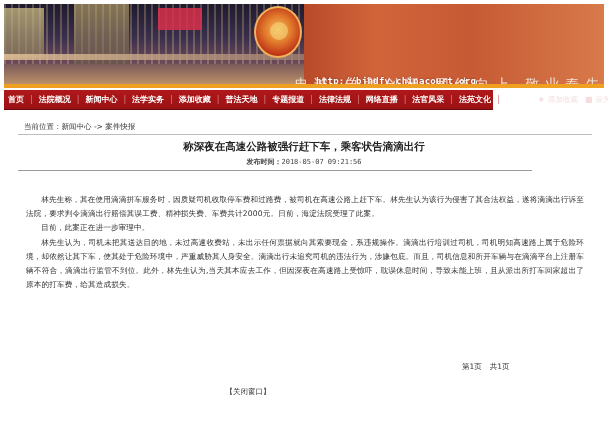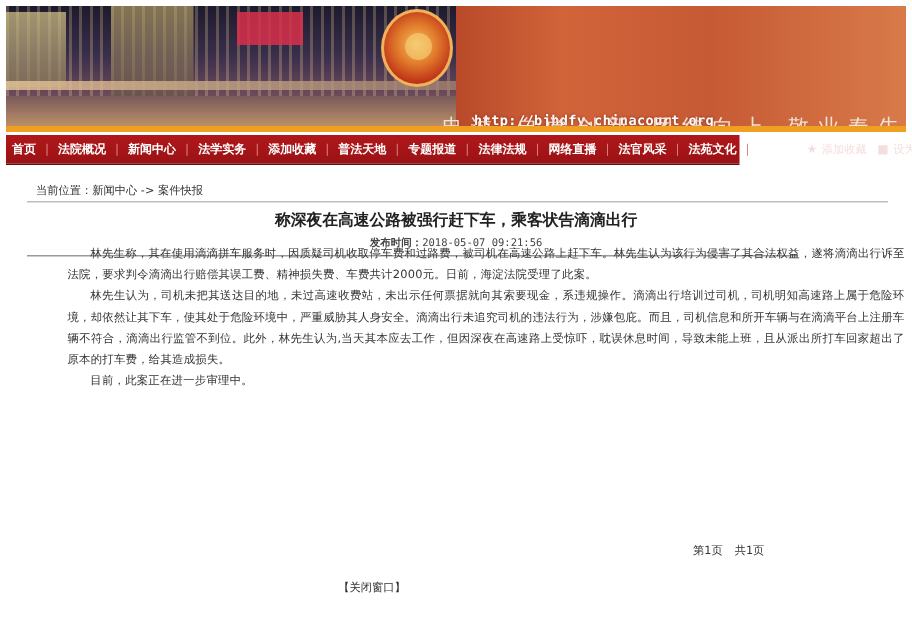--- a/index.html
+++ b/index.html
@@ -40,21 +40,21 @@
   
   .breadcrumb { position: absolute; left: 24px; top: 122px; font-size: 7.5px; color: #333; white-space: nowrap; }
   .rule { position: absolute; height: 1px; background: #bdbdbd; }
 
   
   .title { position: absolute; left: 0; width: 608px; top: 140px; text-align: center; font-size: 10.5px; font-weight: bold; color: #222; }
   .pubtime { position: absolute; left: 0; width: 608px; top: 157px; text-align: center; font-size: 7px; color: #444; }
   .pubtime .label { font-weight: bold; }
   .pubtime .val { font-family: "DejaVu Sans Mono", "Liberation Mono", monospace; }
 
-  .body { position: absolute; left: 26px; top: 162px; width: 558px; font-size: 7.6px; line-height: 14.2px; color: #333; letter-spacing: .15px; margin-left: 19px; }
+  .body { position: absolute; left: 26px; top: 193px; width: 558px; font-size: 7.6px; line-height: 14.2px; color: #333; letter-spacing: .15px; }
   .body p { text-indent: 2em; text-align: justify; }
 
   .pager { position: absolute; left: 462px; top: 362px; font-size: 7.5px; color: #333; white-space: nowrap; }
   .pager span { margin-right: 8px; }
   .close-link { position: absolute; left: 0; width: 496px; top: 387px; text-align: center; font-size: 7.5px; color: #333; cursor: pointer; }
 </style>
 </head>
 <body>
 
 <div class="banner">
@@ -109,21 +109,21 @@
 <div class="rule" style="left:18px; top:134px; width:574px;"></div>
 
 <div class="title">称深夜在高速公路被强行赶下车，乘客状告滴滴出行</div>
 <div class="pubtime">
   <span class="label">发布时间：</span><span class="val">2018-05-07 09:21:56</span>
 </div>
 <div class="rule" style="left:18px; top:170px; width:514px; background:#9a9a9a;"></div>
 
 <div class="body">
   <p>林先生称，其在使用滴滴拼车服务时，因质疑司机收取停车费和过路费，被司机在高速公路上赶下车。林先生认为该行为侵害了其合法权益，遂将滴滴出行诉至法院，要求判令滴滴出行赔偿其误工费、精神损失费、车费共计2000元。日前，海淀法院受理了此案。</p>
+  <p>目前，此案正在进一步审理中。</p>
   <p>林先生认为，司机未把其送达目的地，未过高速收费站，未出示任何票据就向其索要现金，系违规操作。滴滴出行培训过司机，司机明知高速路上属于危险环境，却依然让其下车，使其处于危险环境中，严重威胁其人身安全。滴滴出行未追究司机的违法行为，涉嫌包庇。而且，司机信息和所开车辆与在滴滴平台上注册车辆不符合，滴滴出行监管不到位。此外，林先生认为,当天其本应去工作，但因深夜在高速路上受惊吓，耽误休息时间，导致未能上班，且从派出所打车回家超出了原本的打车费，给其造成损失。</p>
-  <p>目前，此案正在进一步审理中。</p>
 </div>
 
 <div class="pager">
   <span>第1页</span><span>共1页</span>
 </div>
 
 <div class="close-link">【关闭窗口】</div>
 
 </body></html>

